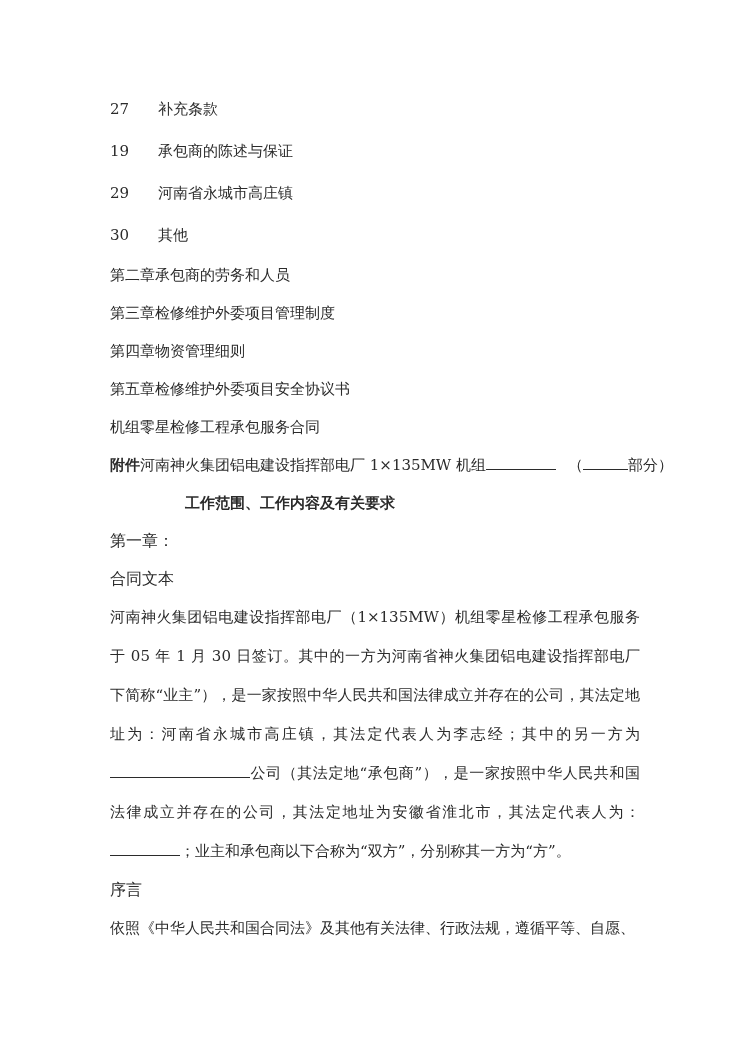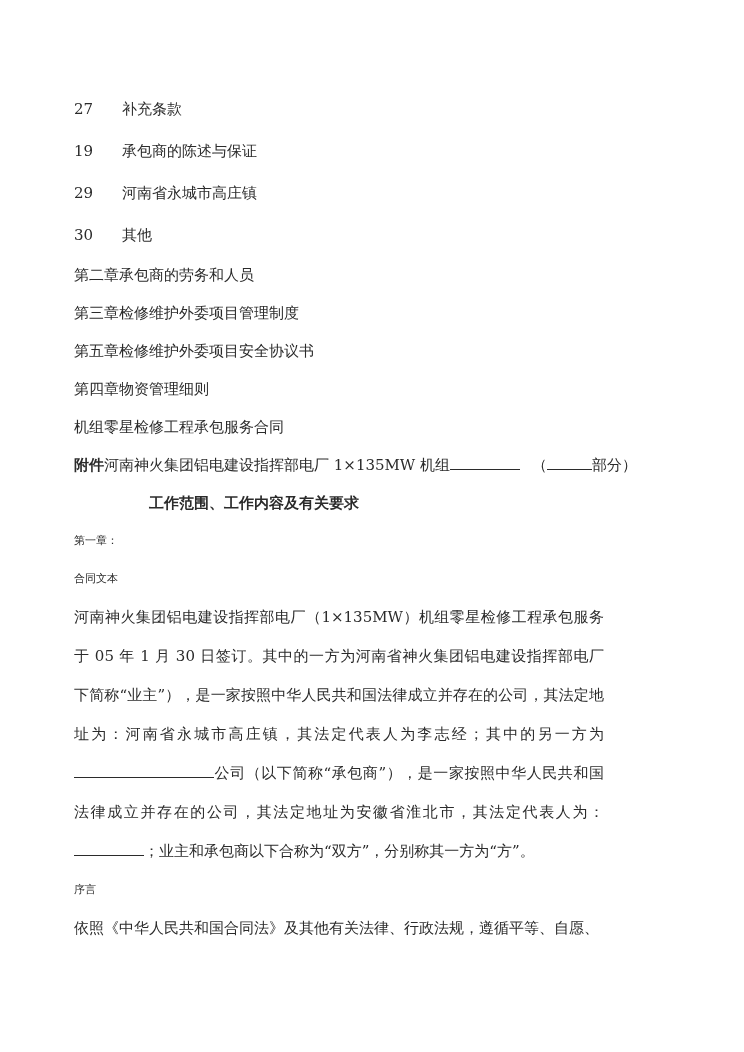--- a/index.html
+++ b/index.html
@@ -10,21 +10,21 @@
   .page {
     position: relative;
     width: 744px;
     height: 1052px;
     background: #ffffff;
     color: #2b2b2b;
     font-family: "DejaVu Serif", "Liberation Serif", serif;
     font-size: 15px;
     overflow: hidden;
     box-sizing: border-box;
-    padding: 88px 104px 0 74px;
+    padding: 88px 104px 0 110px;
   }
   .toc-row {
     line-height: 42px;
     height: 42px;
     white-space: nowrap;
   }
   .toc-num {
     display: inline-block;
     width: 48px;
   }
@@ -43,21 +43,21 @@
     font-family: Liberation Mono, monospace;
   }
   .attachment-subtitle {
     line-height: 38px;
     height: 38px;
     padding-left: 75px;
     white-space: nowrap;
     font-weight: bold;
   }
   .heading {
-    font-size: 11px;
+    font-size: 16px;
     line-height: 38px;
     height: 38px;
     white-space: nowrap;
   }
   .pline {
     width: 530px;
     line-height: 39px;
     height: 39px;
     white-space: nowrap;
   }
@@ -97,40 +97,40 @@
     </div>
     <div class="toc-row">
       <span class="toc-num">29</span><span>河南省永城市高庄镇</span>
     </div>
     <div class="toc-row">
       <span class="toc-num">30</span><span>其他</span>
     </div>
 
     <div class="chapter-line">第二章承包商的劳务和人员</div>
     <div class="chapter-line">第三章检修维护外委项目管理制度</div>
+    <div class="chapter-line">第四章物资管理细则</div>
     <div class="chapter-line">第五章检修维护外委项目安全协议书</div>
-    <div class="chapter-line">第四章物资管理细则</div>
     <div class="chapter-line">机组零星检修工程承包服务合同</div>
   </div>
 
   <div class="attachment-line">
     <span class="attachment-label">附件</span><span>河南神火集团铝电建设指挥部电厂 1×135MW 机组</span><span class="blank w70"></span><span class="gap-sm"></span><span>（</span><span class="blank w45"></span><span>部分）</span>
   </div>
   <div class="attachment-subtitle">工作范围、工作内容及有关要求</div>
 
   <div class="heading">第一章：</div>
   <div class="heading">合同文本</div>
 
   <div>
     <div class="pline just">河南神火集团铝电建设指挥部电厂（1×135MW）机组零星检修工程承包服务合同</div>
     <div class="pline just">于 05 年 1 月 30 日签订。其中的一方为河南省神火集团铝电建设指挥部电厂（以</div>
     <div class="pline just">下简称“业主”），是一家按照中华人民共和国法律成立并存在的公司，其法定地</div>
     <div class="pline just">址为：河南省永城市高庄镇，其法定代表人为李志经；其中的另一方为</div>
     <div class="pline just">
-      <span class="blank w140"></span><span>公司（以下简称“承包商”），是一家按照中华人民共和国</span>
+      <span class="blank w140"></span><span>公司（其法定地“承包商”），是一家按照中华人民共和国</span>
     </div>
     <div class="pline just">法律成立并存在的公司，其法定地址为安徽省淮北市，其法定代表人为：</div>
     <div class="pline">
       <span class="blank w70"></span><span>；业主和承包商以下合称为“双方”，分别称其一方为“方”。</span>
     </div>
   </div>
 
   <div class="heading">序言</div>
   <div class="preface-line">依照《中华人民共和国合同法》及其他有关法律、行政法规，遵循平等、自愿、</div>
 

